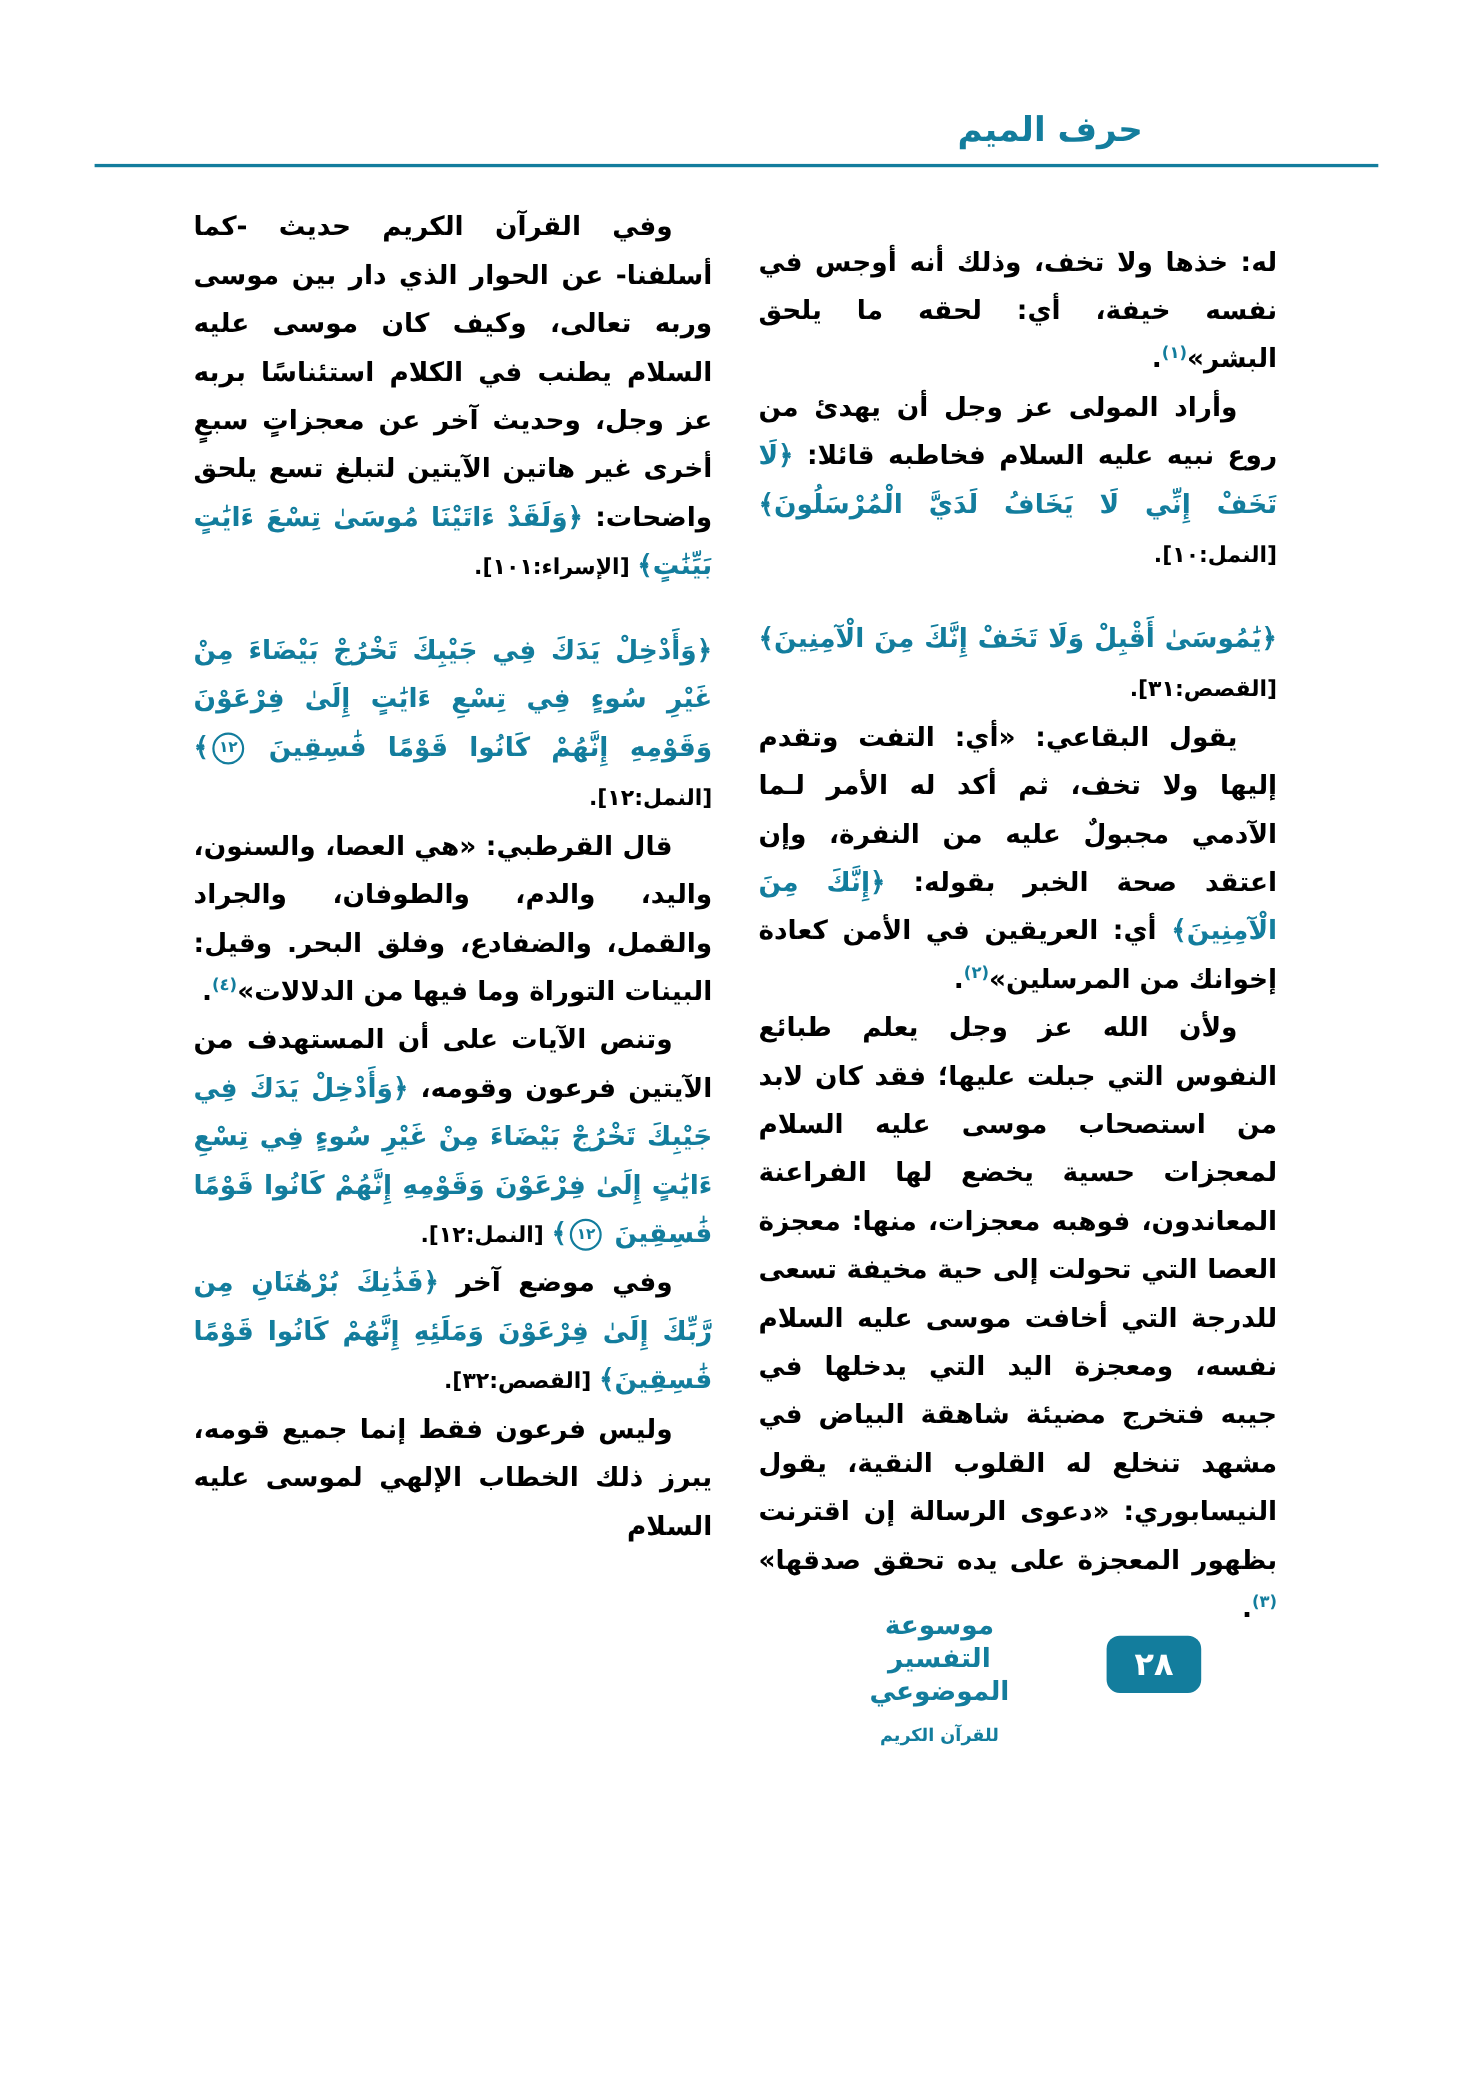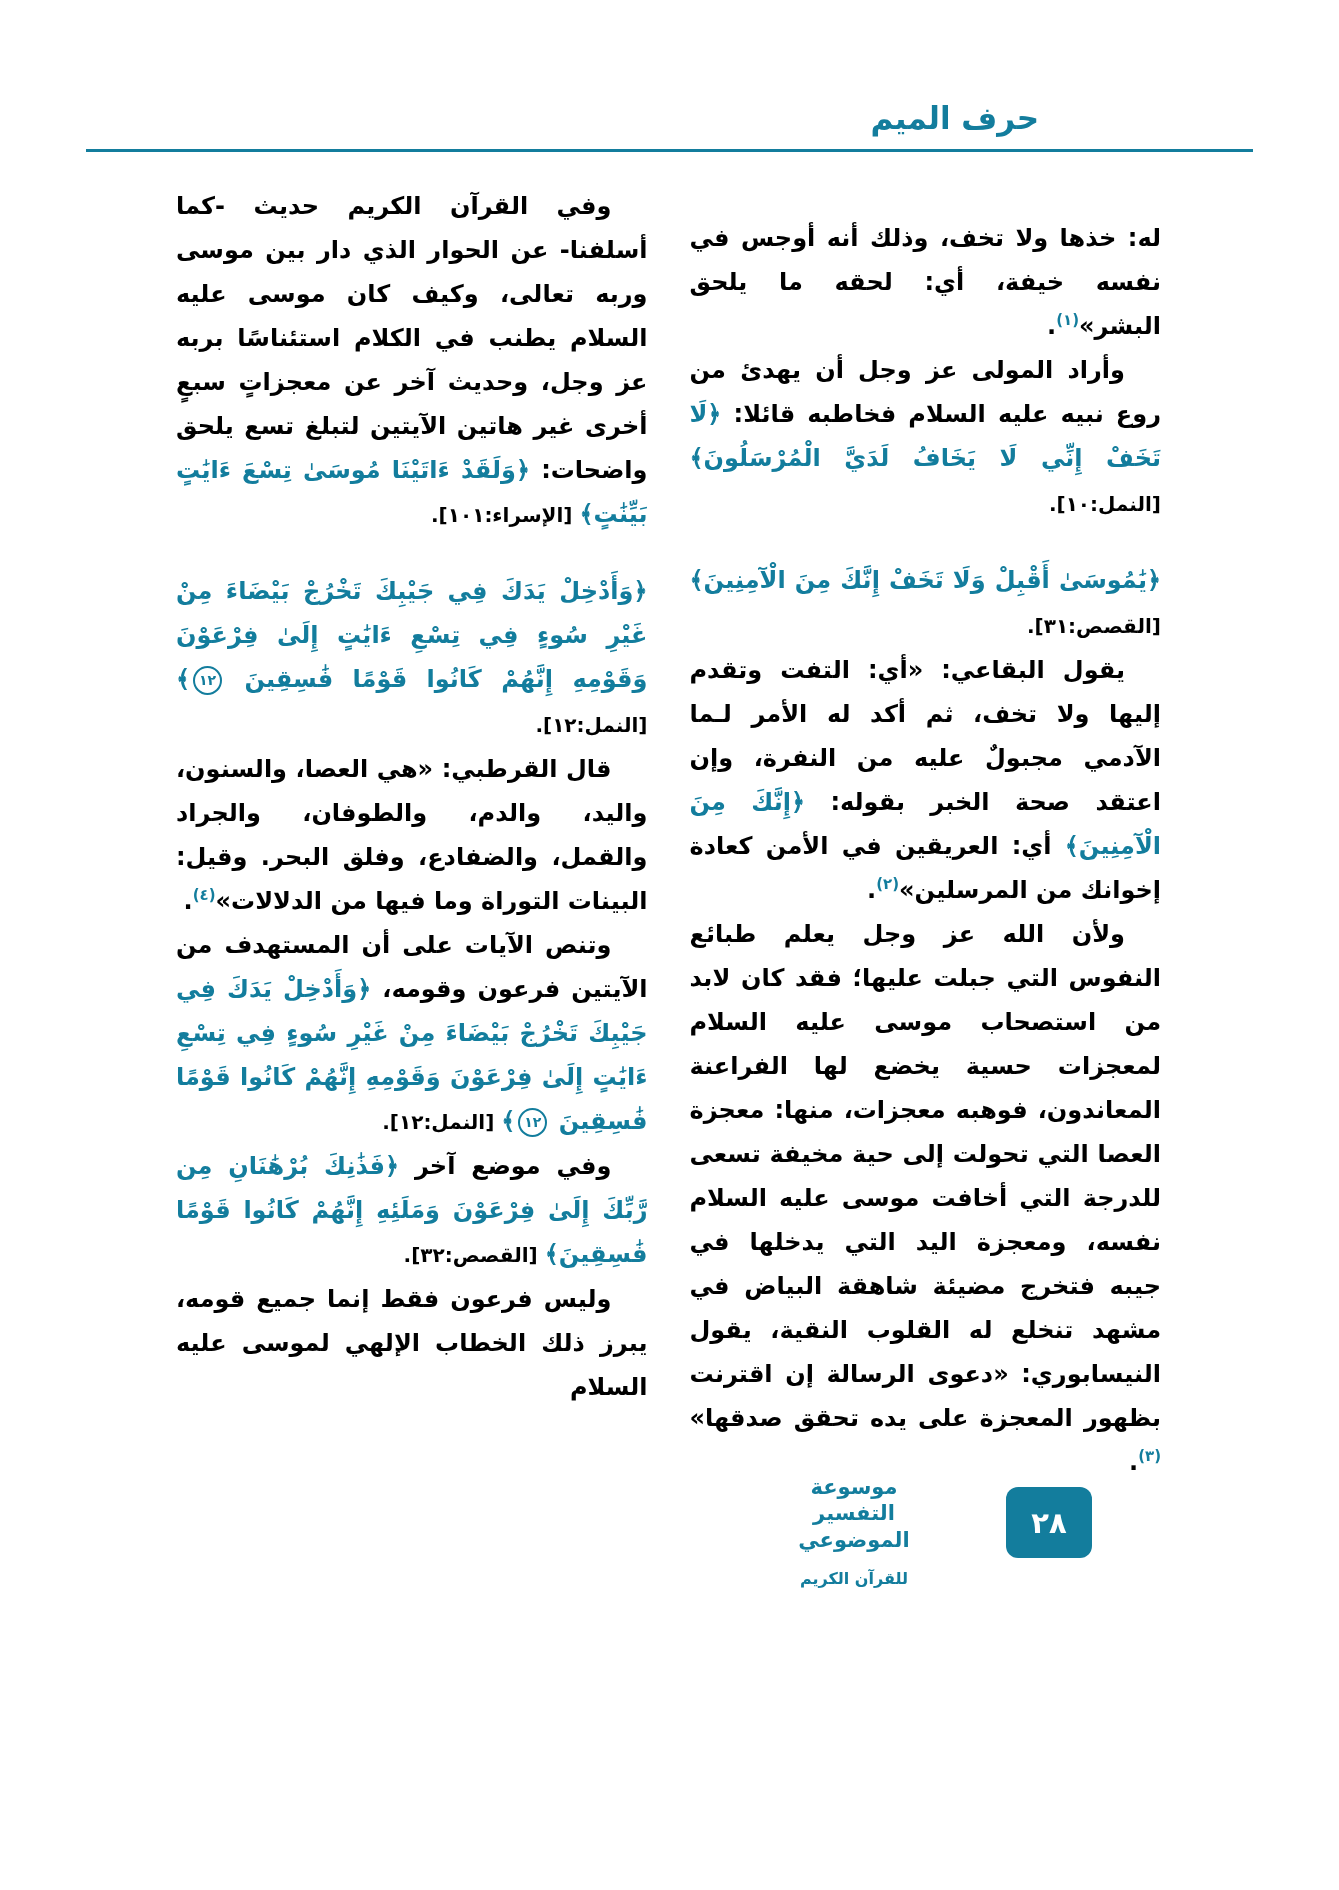--- a/index.html
+++ b/index.html
@@ -57,25 +57,25 @@
   .fn-sep { width:400px; max-width:95%; height:2px; background:#1c1c1c; margin-bottom:14px; }
   .footnote { font-size:22px; font-weight:bold; line-height:40px; padding-right:40px; text-align:right; }
   .fn-num { color:var(--accent); }
   .fn-text { color:var(--ink); }
 
   
   .logo {
     position:absolute; top:1462px; right:410px; width:150px;
     text-align:center; color:var(--accent); line-height:1.25;
   }
-  .logo-line1 { display:block; font-size:21px; font-weight:bold;margin-top:12px; }
+  .logo-line1 { display:block; font-size:24px; font-weight:bold; }
   .logo-line2 { display:block; font-size:16px; font-weight:bold; margin-top:16px; }
   .page-badge {
     position:absolute; top:1487px; right:247px;
-    width:86px; height:71px; background:var(--accent);
+    width:86px; height:52px; background:var(--accent);
     border-radius:12px; color:#ffffff;
     display:flex; align-items:center; justify-content:center;
     font-size:29px; font-weight:bold;
   }
 </style>
 </head>
 <body>
 
 <div class="page">
 

